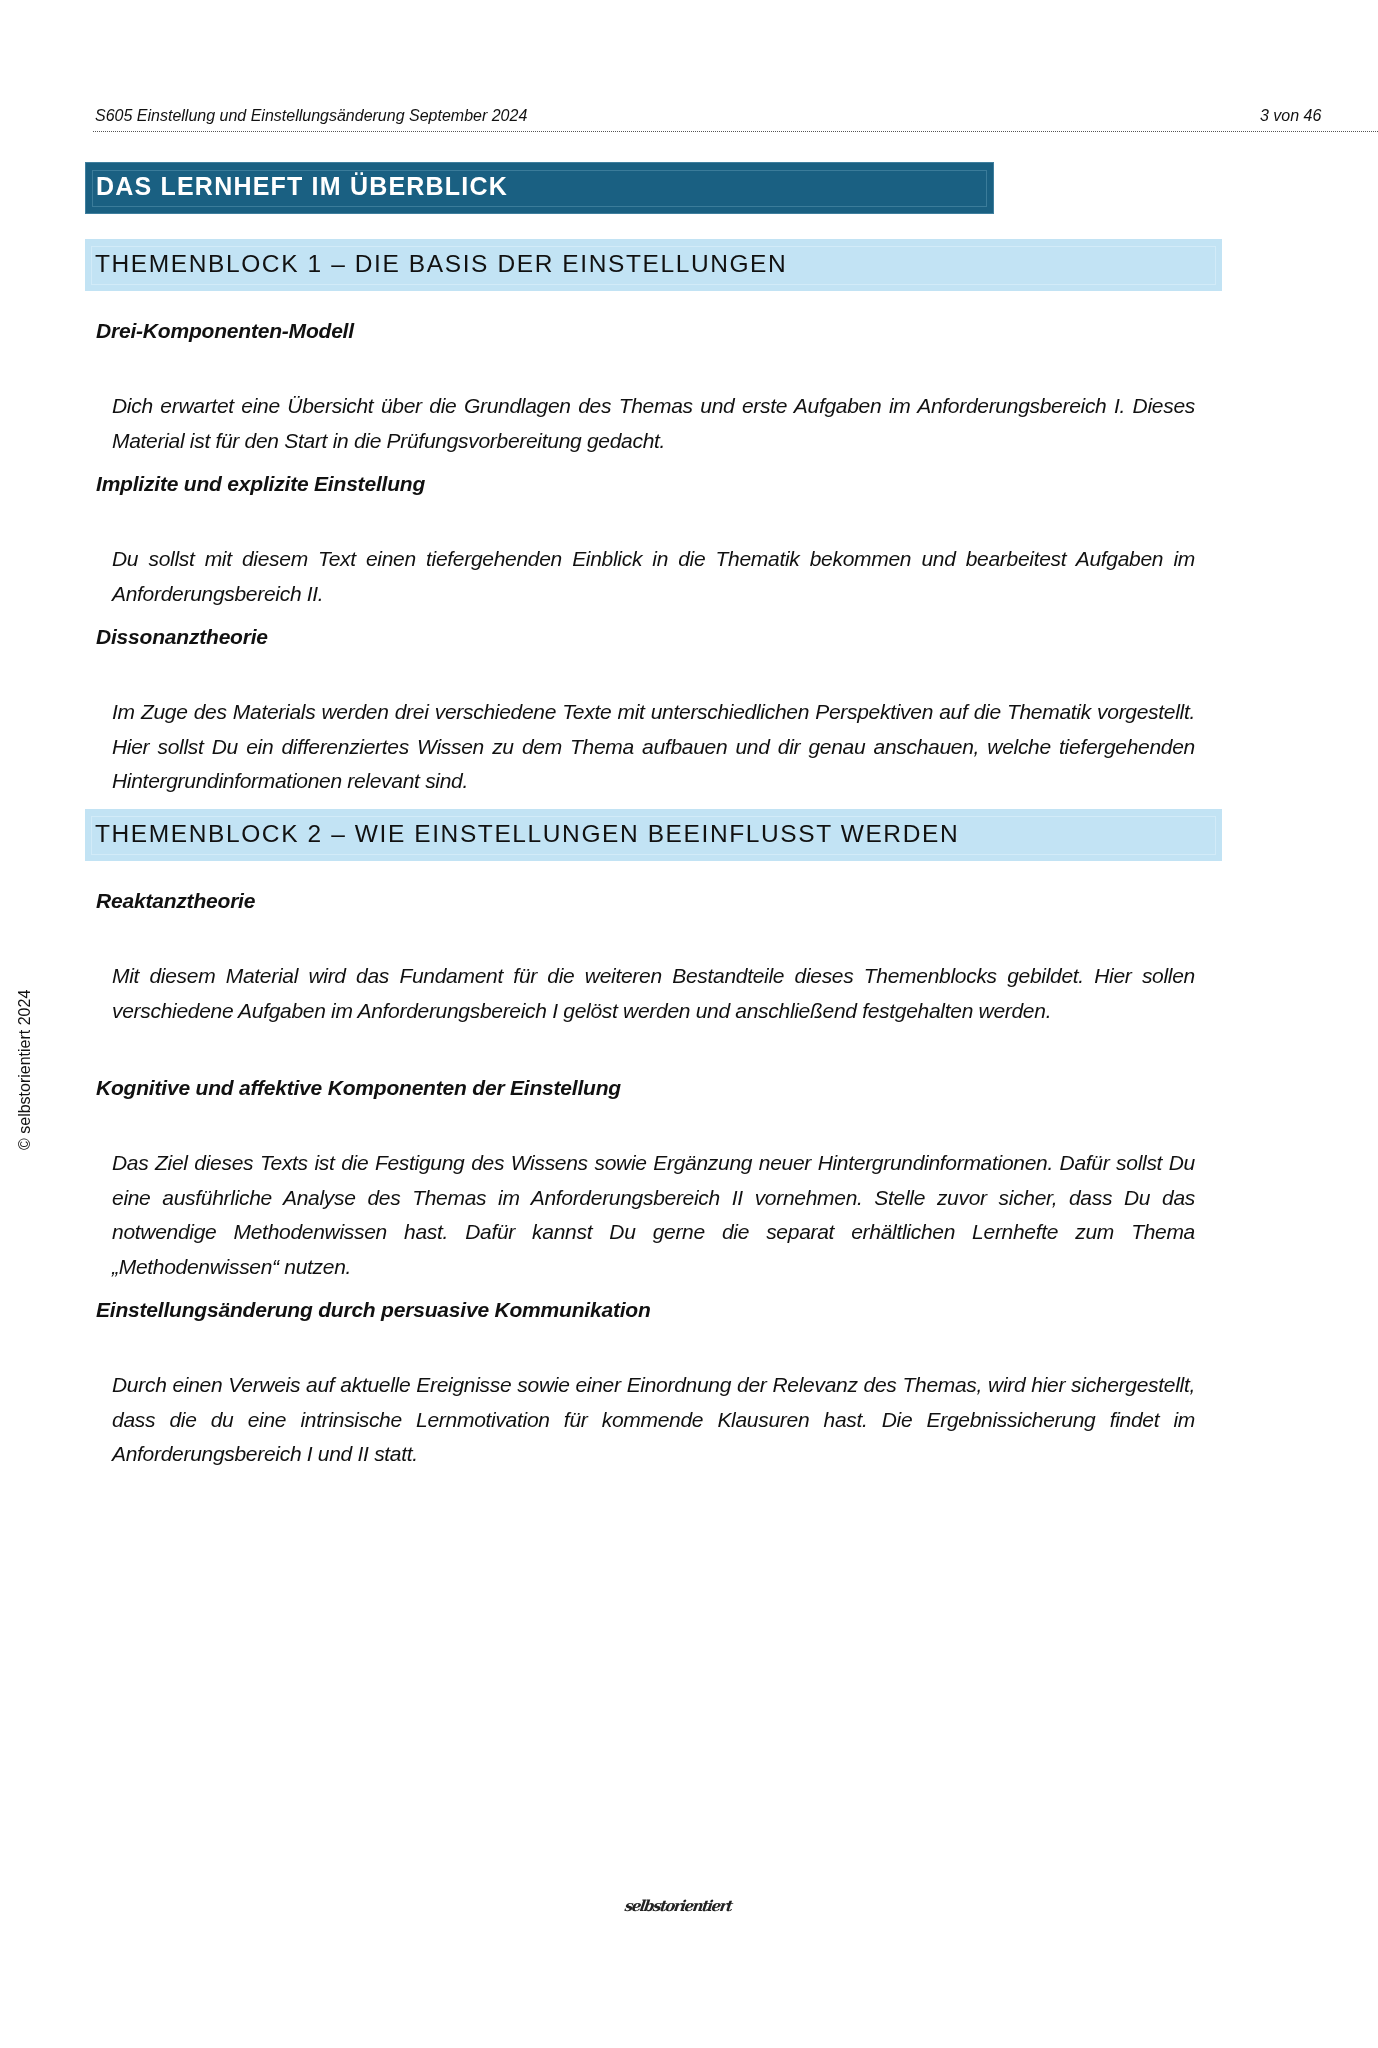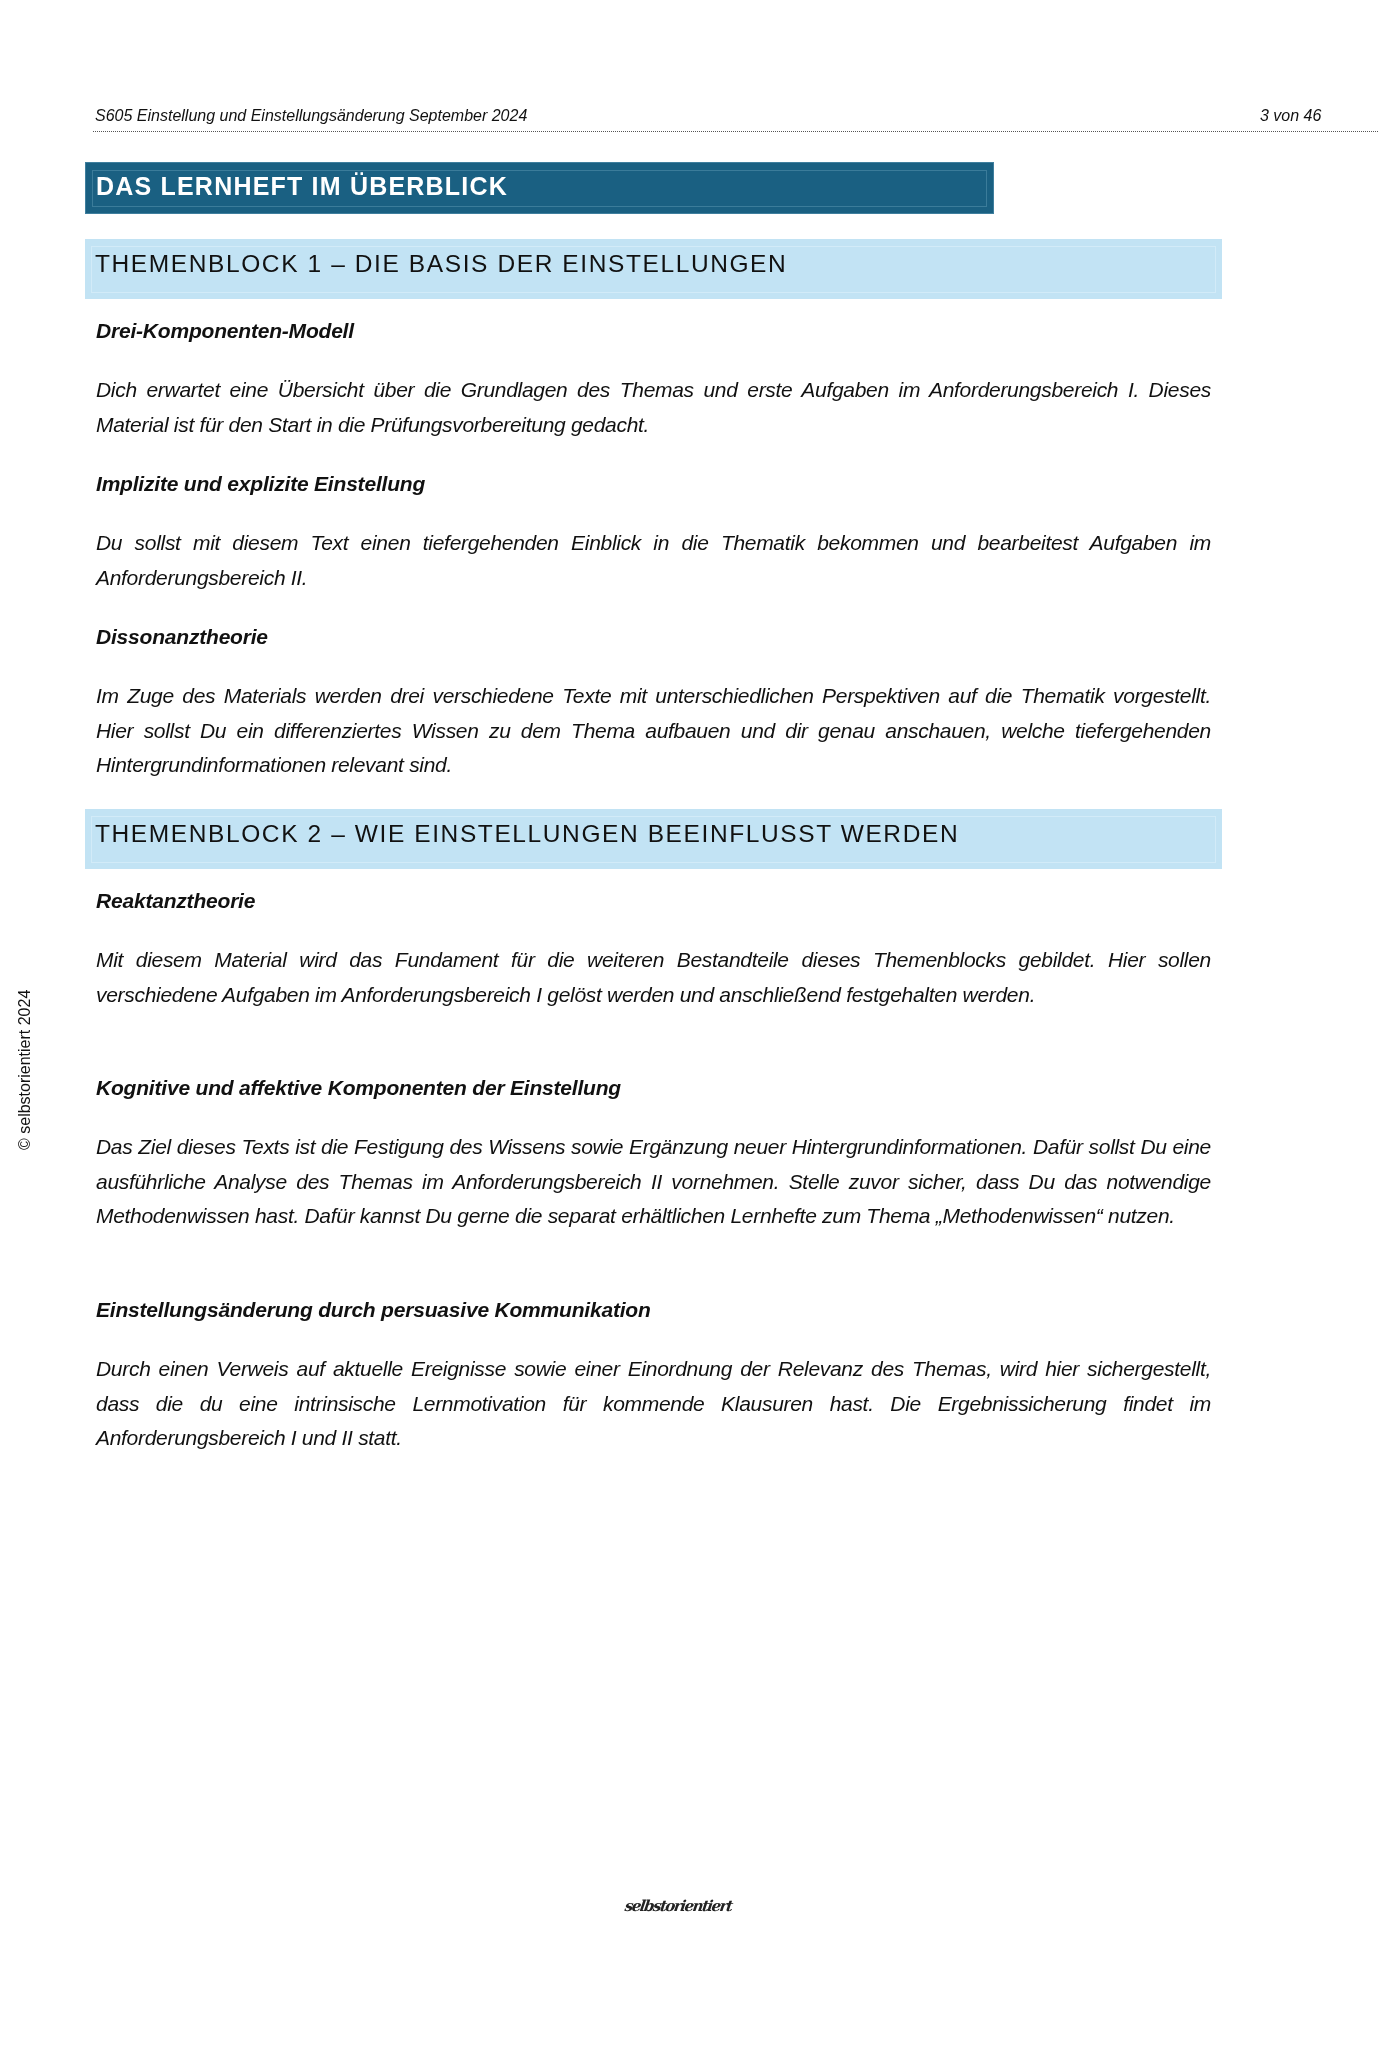--- a/index.html
+++ b/index.html
@@ -24,39 +24,39 @@
   .title-bar .inner {
     position: absolute; left: 6px; top: 7px; right: 6px; bottom: 6px;
     border: 1px solid #3b7c9a;
   }
   .title-bar .title-text {
     position: absolute; left: 10px; top: 9px;
     color: #ffffff; font-weight: bold; font-size: 25px; letter-spacing: 1.2px;
   }
 
   .block-bar {
-    position: absolute; left: 85px; width: 1137px; height: 60px;
+    position: absolute; left: 85px; width: 1137px; height: 52px;
     background: #c2e3f4; box-sizing: border-box; text-decoration: underline;
   }
   .block-bar .inner {
     position: absolute; left: 6px; top: 7px; right: 6px; bottom: 6px;
     border: 1px solid #d2ebf8;
   }
   .block-bar .block-text {
     position: absolute; left: 10px; top: 11px;
     color: #111; font-size: 24.5px; letter-spacing: 1.6px;
   }
 
   .content { position: absolute; left: 96px; width: 1115px; font-style: italic; }
   .subhead {
     font-weight: bold; font-size: 21px; line-height: 30px; margin: 0;
     letter-spacing: -0.2px;
   }
   .para {
-    font-size: 21px; line-height: 34.5px; margin: 0; text-align: justify;
+    font-size: 21px; line-height: 34.5px; margin: 16px; text-align: justify;
     letter-spacing: -0.3px;
   }
 
   .side-note {
     position: absolute; left: 16px; top: 1150px; width: 200px; height: 22px;
     transform-origin: left top; transform: rotate(-90deg);
     font-size: 16px; color: #111; white-space: nowrap;
   }
   .logo {
     position: absolute; left: 625px; top: 1897px;

